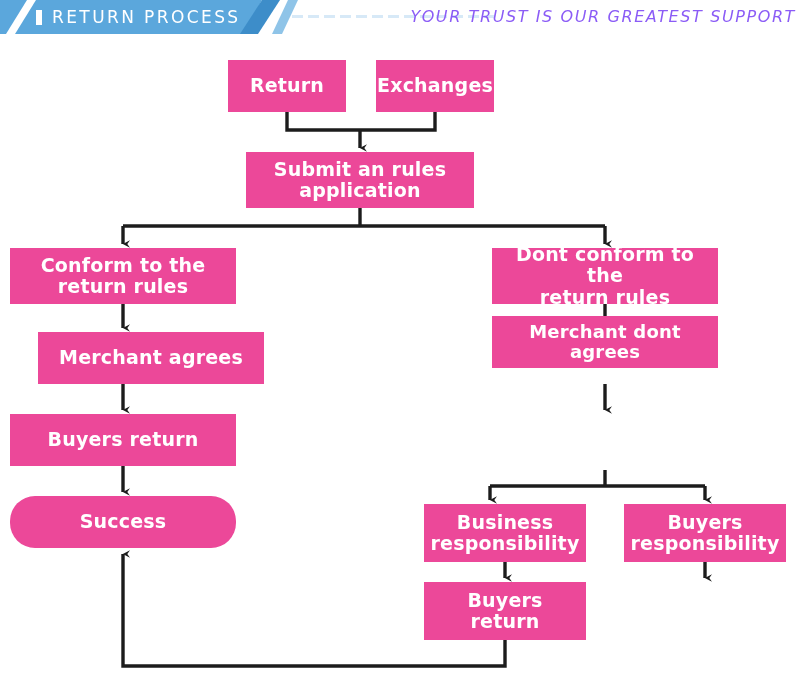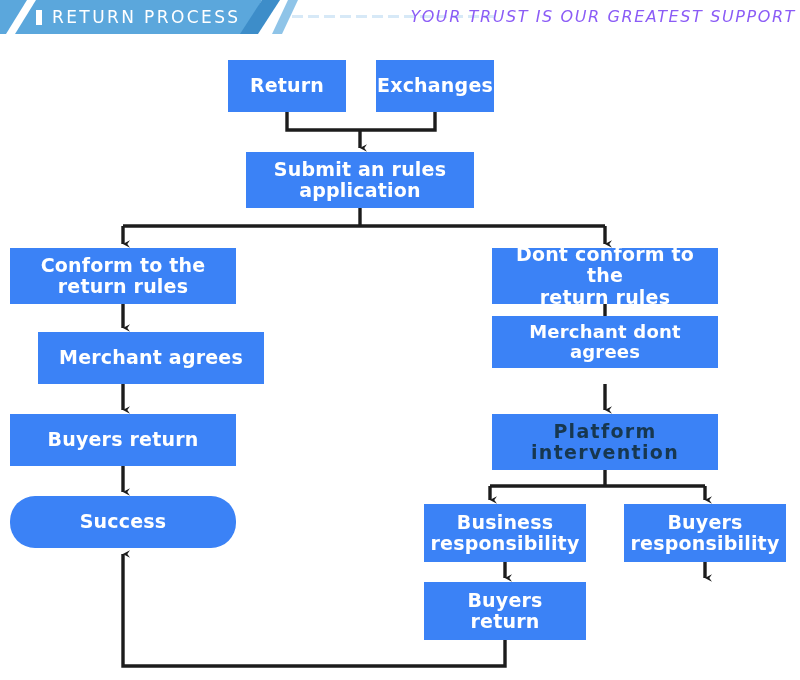--- a/index.html
+++ b/index.html
@@ -95,21 +95,21 @@
     width: 800px; height: 646px;
   }
   #connector-layer {
     position: absolute;
     left: 0; top: 0;
     width: 800px; height: 646px;
   }
 
   .node {
     position: absolute;
-    background: #3b82f6;
+    background: #ec4899;
     color: #ffffff;
     display: flex;
     align-items: center;
     justify-content: center;
     text-align: center;
     font-weight: bold;
     font-size: 19px;
     line-height: 1.12;
     letter-spacing: 0.2px;
     box-sizing: border-box;
@@ -206,24 +206,20 @@
   </div>
 
   <div class="node small-type" style="left:492px; top:282px; width:226px; height:52px;align-items:center;">
     <span class="node-label">Merchant dont agrees</span>
   </div>
 
   <div class="node" style="left:10px; top:380px; width:226px; height:52px;">
     <span class="node-label">Buyers return</span>
   </div>
 
-  <div class="node dark-text" style="left:492px; top:380px; width:226px; height:56px;">
-    <span class="node-label">Platform
-intervention</span>
-  </div>
 
   <div class="node" style="left:10px; top:462px; width:226px; height:52px;border-radius:25px;">
     <span class="node-label">Success</span>
   </div>
 
   <div class="node" style="left:424px; top:470px; width:162px; height:58px;">
     <span class="node-label">Business
 responsibility</span>
   </div>
 

